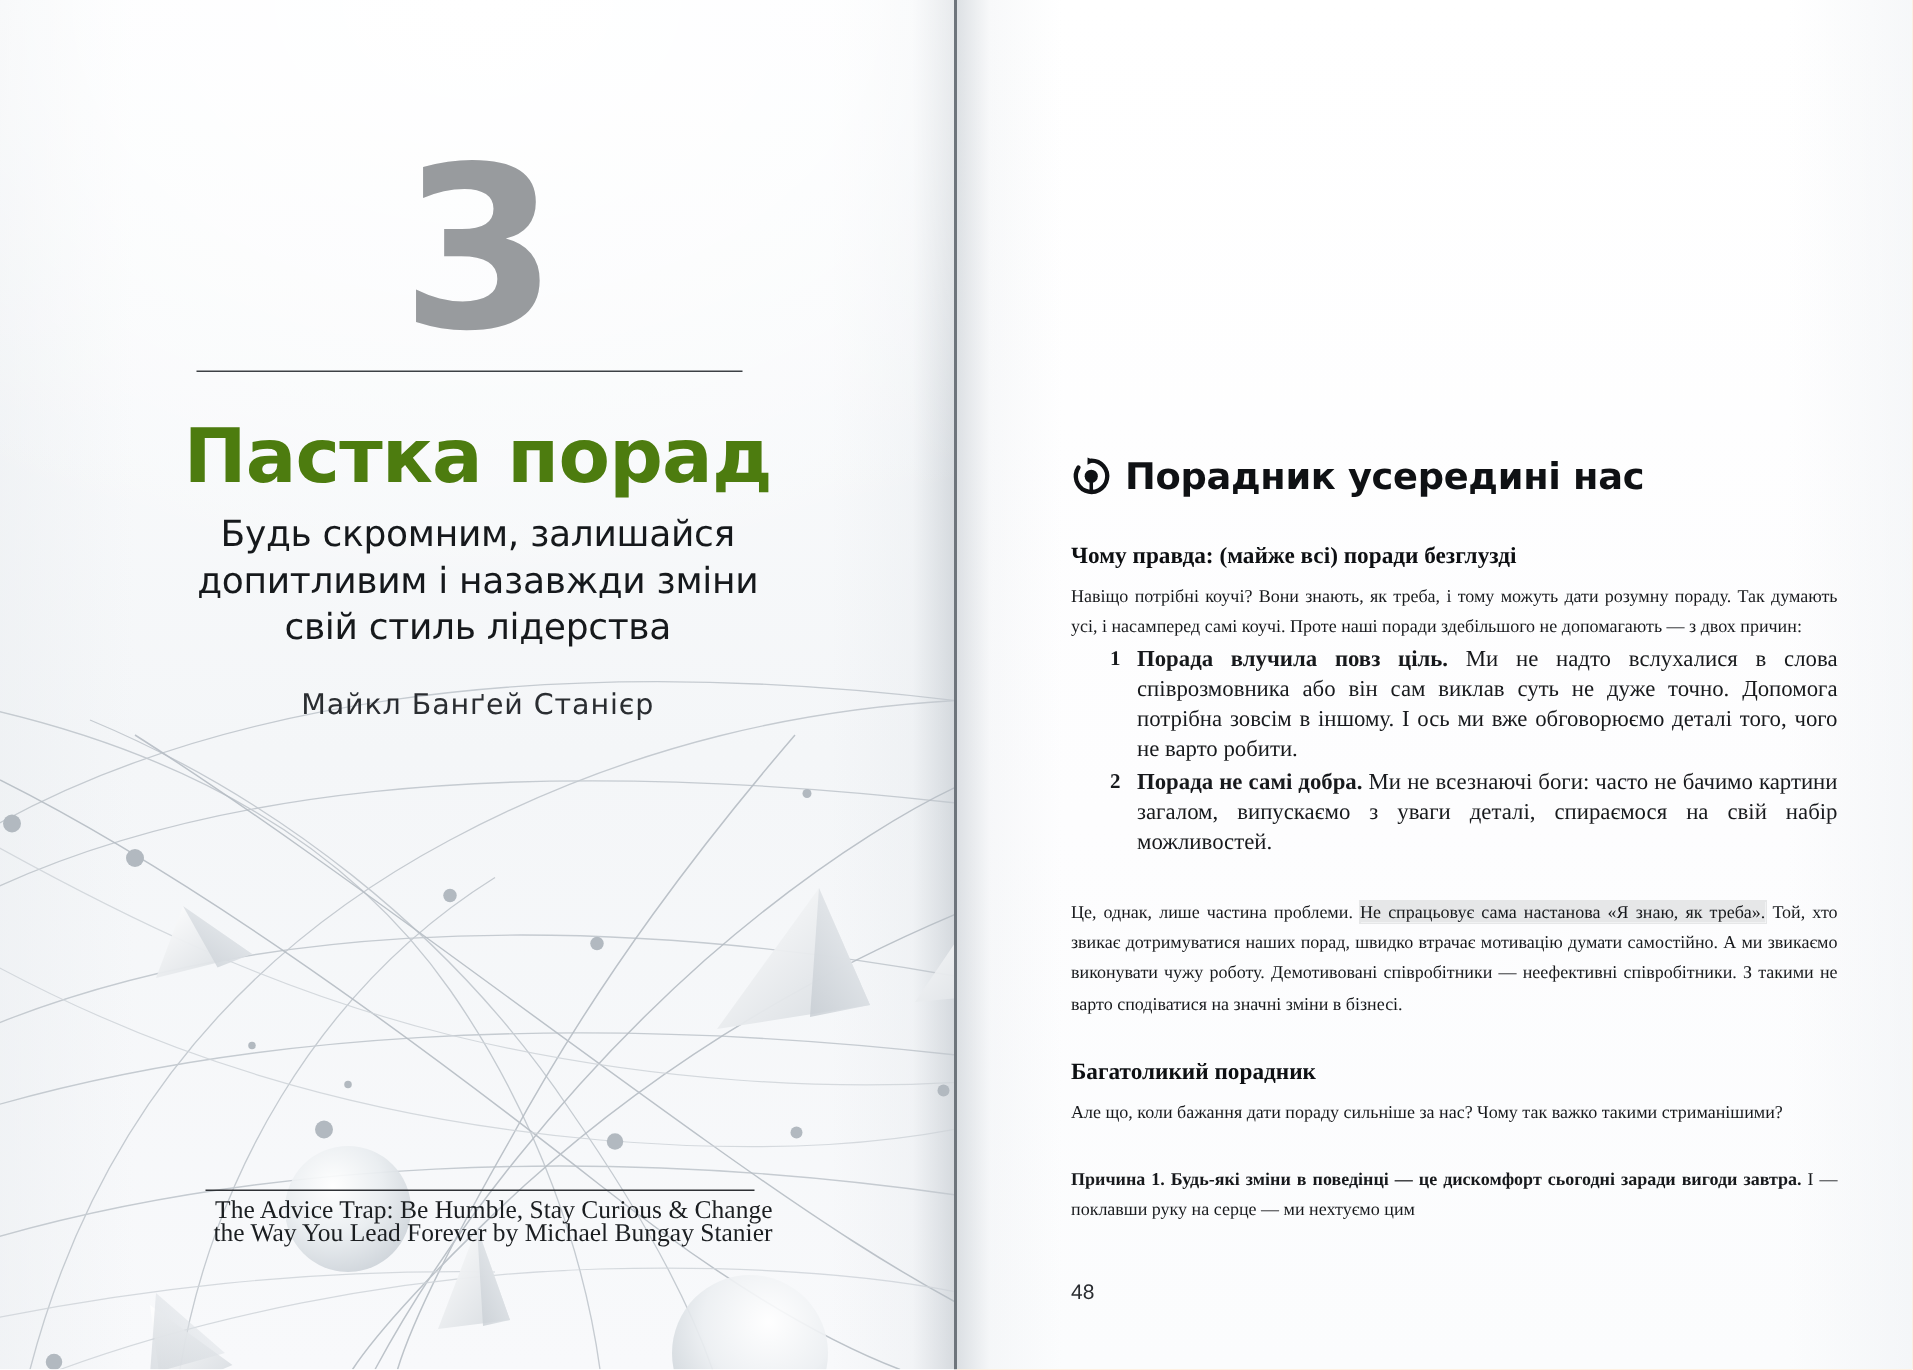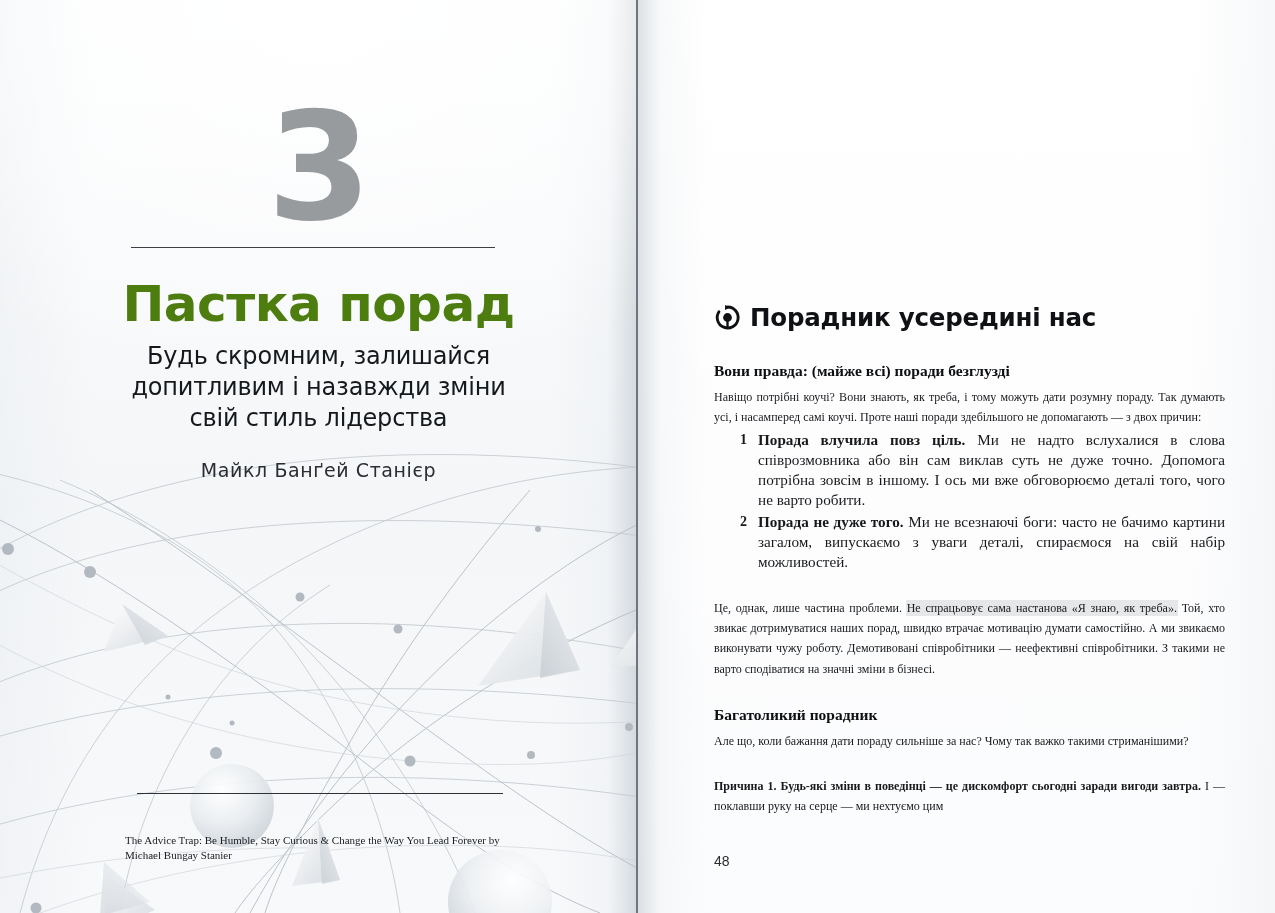--- a/index.html
+++ b/index.html
@@ -110,25 +110,25 @@
     left: 137px;
     top: 793px;
     width: 366px;
     height: 1px;
     background: #2e3135;
     z-index: 4;
   }
   .source-note {
     position: absolute;
     left: 125px; width: 390px;
-    top: 833px;
-    text-align: left;
+    top: 799px;
+    text-align: right;
     font-family: "Liberation Serif", serif;
     font-weight: 400;
-    font-size: 11px;
+    font-size: 17px;
     line-height: 15px;
     color: #1b1e21;
     z-index: 4;
   }
 
   
   #spine {
     position: absolute;
     left: 636px; top: 0;
     width: 2px; height: 913px;
@@ -389,27 +389,27 @@
       <div class="section-head">
         <svg class="head-icon" viewBox="0 0 32 32" xmlns="http://www.w3.org/2000/svg">
           <path d="M16 3.6 A12.4 12.4 0 1 1 5.9 9.1" fill="none" stroke="#0f1114" stroke-width="3.4" stroke-linecap="round"></path>
           <path d="M13.1 1.2 L19.2 4.0 L13.0 7.0 Z" fill="#0f1114"></path>
           <circle cx="16" cy="16" r="5.2" fill="#0f1114"></circle>
           <rect x="14.6" y="20.0" width="2.8" height="7.4" fill="#0f1114"></rect>
         </svg>
         <span>Порадник усередині нас</span>
       </div>
 
-      <div class="sub-head">Вони правда: (майже всі) поради безглузді</div>
+      <div class="sub-head">Чому правда: (майже всі) поради безглузді</div>
 
       <p class="body tight">Навіщо потрібні коучі? Вони знають, як треба, і тому можуть дати розумну пораду. Так думають усі, і насамперед самі коучі. Проте наші поради здебільшого не допомагають — з двох причин:</p>
 
       <ol class="reasons">
         <li><span class="lead-bold">Порада влучила повз ціль.</span><span> Ми не надто вслухалися в слова співрозмовника або він сам виклав суть не дуже точно. Допомога потрібна зовсім в іншому. І ось ми вже обговорюємо деталі того, чого не варто робити.</span></li>
-        <li><span class="lead-bold">Порада не дуже того.</span><span> Ми не всезнаючі боги: часто не бачимо картини загалом, випускаємо з уваги деталі, спираємося на свій набір можливостей.</span></li>
+        <li><span class="lead-bold">Порада не самі добра.</span><span> Ми не всезнаючі боги: часто не бачимо картини загалом, випускаємо з уваги деталі, спираємося на свій набір можливостей.</span></li>
       </ol>
 
       <p class="body gap-lg"><span>Це, однак, лише частина проблеми. </span><span class="hl">Не спрацьовує сама настанова «Я знаю, як треба».</span><span> Той, хто звикає дотримуватися наших порад, швидко втрачає мотивацію думати самостійно. А ми звикаємо виконувати чужу роботу. Демотивовані співробітники — неефективні співробітники. З такими не варто сподіватися на значні зміни в бізнесі.</span></p>
 
       <div class="sub-head" style="margin-top:26px">Багатоликий порадник</div>
 
       <p class="body tight">Але що, коли бажання дати пораду сильніше за нас? Чому так важко такими стриманішими?</p>
 
       <p class="body gap-lg"><span class="lead-bold">Причина 1. Будь-які зміни в поведінці — це дискомфорт сьогодні заради вигоди завтра.</span><span> І — поклавши руку на серце — ми нехтуємо цим</span></p>
 

